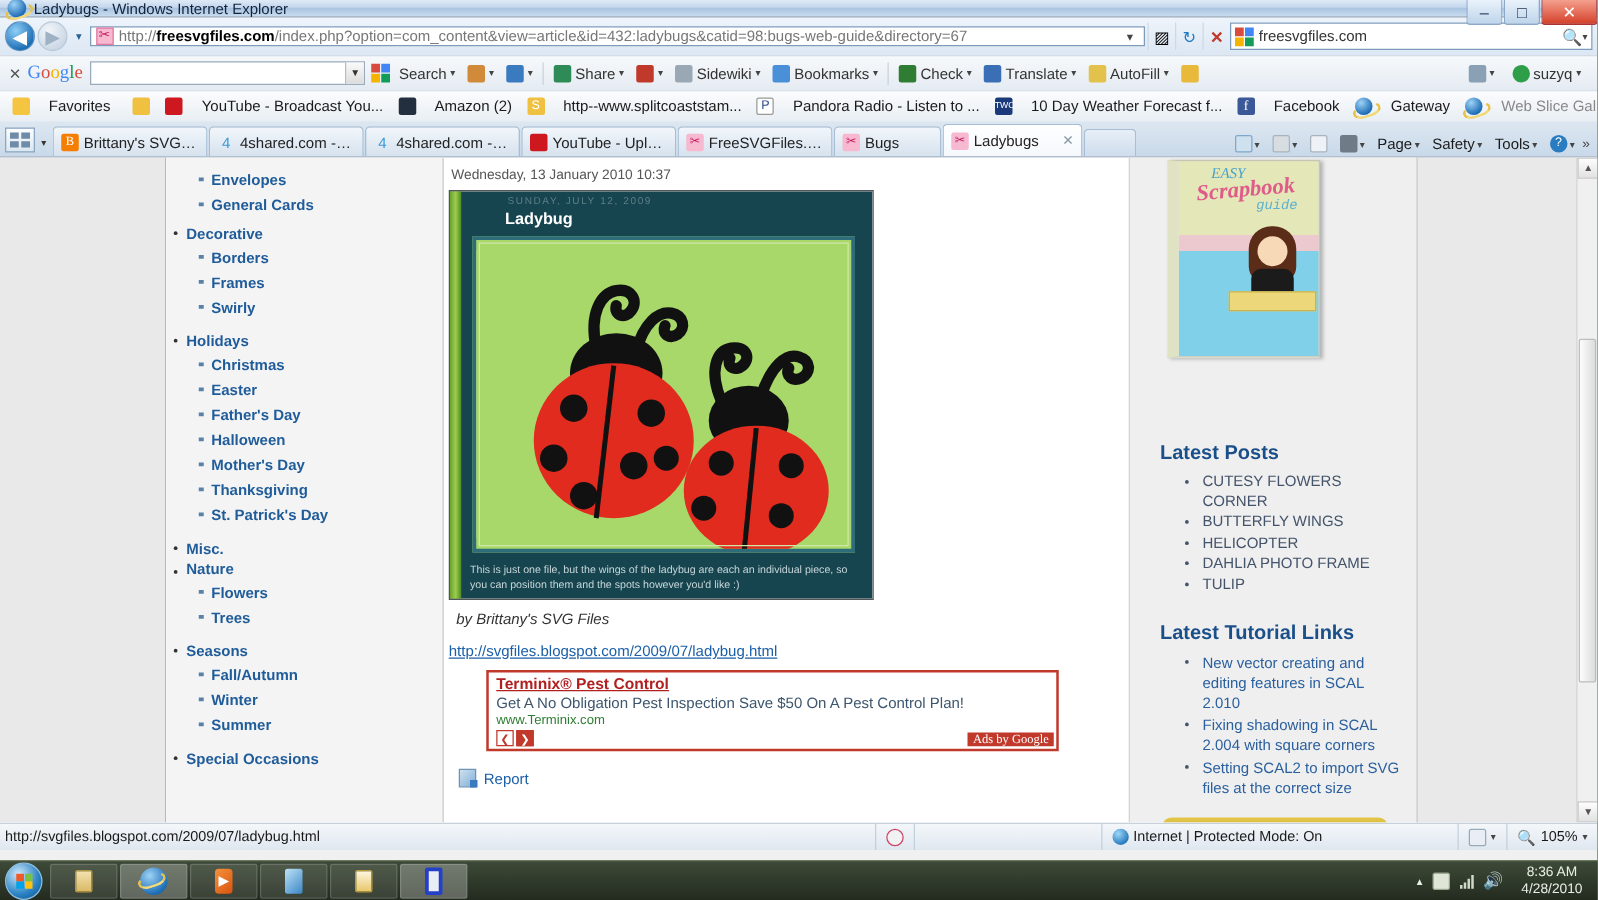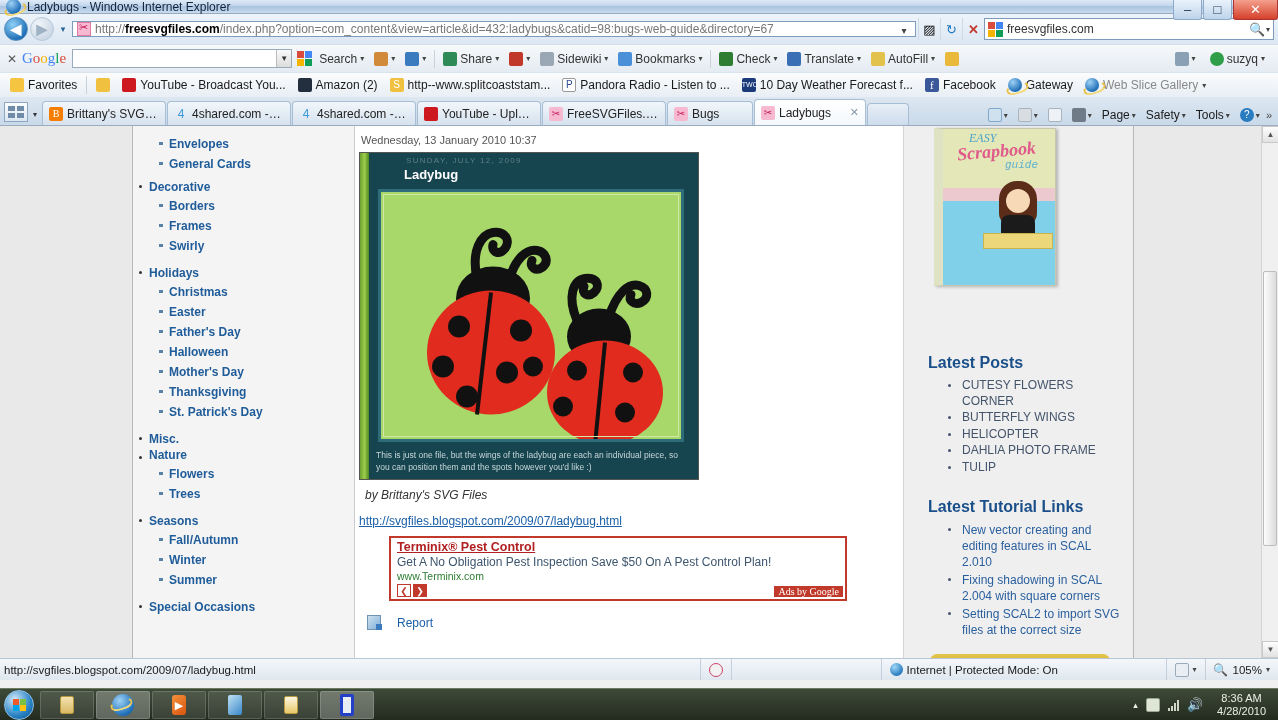--- a/index.html
+++ b/index.html
@@ -92,21 +92,21 @@
   .g-input .caret { margin-left:auto; width:15px; height:17px; background: linear-gradient(to bottom,#fafafa,#dcdcdc);
     border-left:1px solid #bbb; font-size:8px; color:#333; display:flex;align-items:center;justify-content:center;}
   .gt-item { display:flex; align-items:center; gap:3px; padding: 0 5px; white-space:nowrap; }
   .gt-sep { width:1px; height:18px; background:#c8d2db; margin: 0 3px; }
   .caretdn { font-size: 8px; color:#444; }
 
   
   .favbar { height: 25px; display:flex; align-items:center;
     background: linear-gradient(to bottom,#fbfcfd,#e8eef4);
     border-top:1px solid #dae2ea; padding: 0 4px; font-size: 12px; color:#1a1a1a; }
-  .fav-item { display:flex; align-items:center; gap:4px; padding: 0 6px; white-space: nowrap; }
+  .fav-item { display:flex; align-items:center; gap:15px; padding: 0 6px; white-space: nowrap; }
   .sq { width:14px; height:14px; flex: 0 0 14px; border-radius:2px; display:inline-block; }
 
   
   .tabbar { height: 28px; display:flex; align-items:flex-end;
     background: linear-gradient(to bottom,#dde7f1,#c9d9e9);
     padding-left: 4px; }
   .qtabs { width: 24px; height:20px; margin-bottom: 3px; border:1px solid #8aa7c4;
     background:linear-gradient(to bottom,#fdfefe,#dbe6f0); display:grid;
     grid-template-columns:1fr 1fr; grid-template-rows:1fr 1fr; gap:2px; padding:3px; }
   .qtabs span { background:#6e8ba8; }
@@ -169,21 +169,21 @@
   .ad-arrow { width:14px; height:13px; border:1px solid #c0392b; color:#c0392b;
     font-size:9px; display:flex; align-items:center; justify-content:center; }
   .ad-arrow.filled { background:#c0392b; color:#fff; }
   .ads-by { position:absolute; right:2px; bottom:2px; background:#c0392b; color:#fff;
     font-size:10px; padding: 0 4px; font-family:"Liberation Serif",serif; }
   .report-row { display:flex; align-items:center; gap:6px; margin: 14px 0 0 8px; }
   .report-ico { width:14px;height:15px;background:linear-gradient(135deg,#cfe0ee,#7fb0d8);
     border:1px solid #6d93b5; position:relative;}
   .report-ico::after{content:"";position:absolute;right:-2px;bottom:-1px;width:6px;height:6px;
     background:#3a7bbf;}
-  .report-lbl { color:#1b5fa8; font-size:12px;margin-left:10px; }
+  .report-lbl { color:#1b5fa8; font-size:12px; }
 
   .rail { width: 230px; flex: 0 0 230px; background:#efefef; border-left:1px solid #d4d4d4;
     padding: 0 10px 0 12px; overflow:hidden; }
   .ebook { width: 150px; height: 204px; margin: 2px auto 0 6px; position: relative; }
   .ebook-cover { position:absolute; left: 12px; top:0; width:122px; height:158px;
     background: linear-gradient(to bottom,#e4e7b8 0 38%, #ecc8cf 38% 46%, #7fd0e8 46% 100%);
     border:1px solid #c7c7b0; border-left: 9px solid #dfe2c3; box-shadow: 2px 1px 3px rgba(0,0,0,.25); }
   .eb-easy { position:absolute; left:26px; top:2px; font-family:"Liberation Serif",serif;
     font-style:italic; font-size:12px; color:#4aa3c9; }
   .eb-scrap { position:absolute; left:14px; top:12px; font-family:"Liberation Serif",serif;

